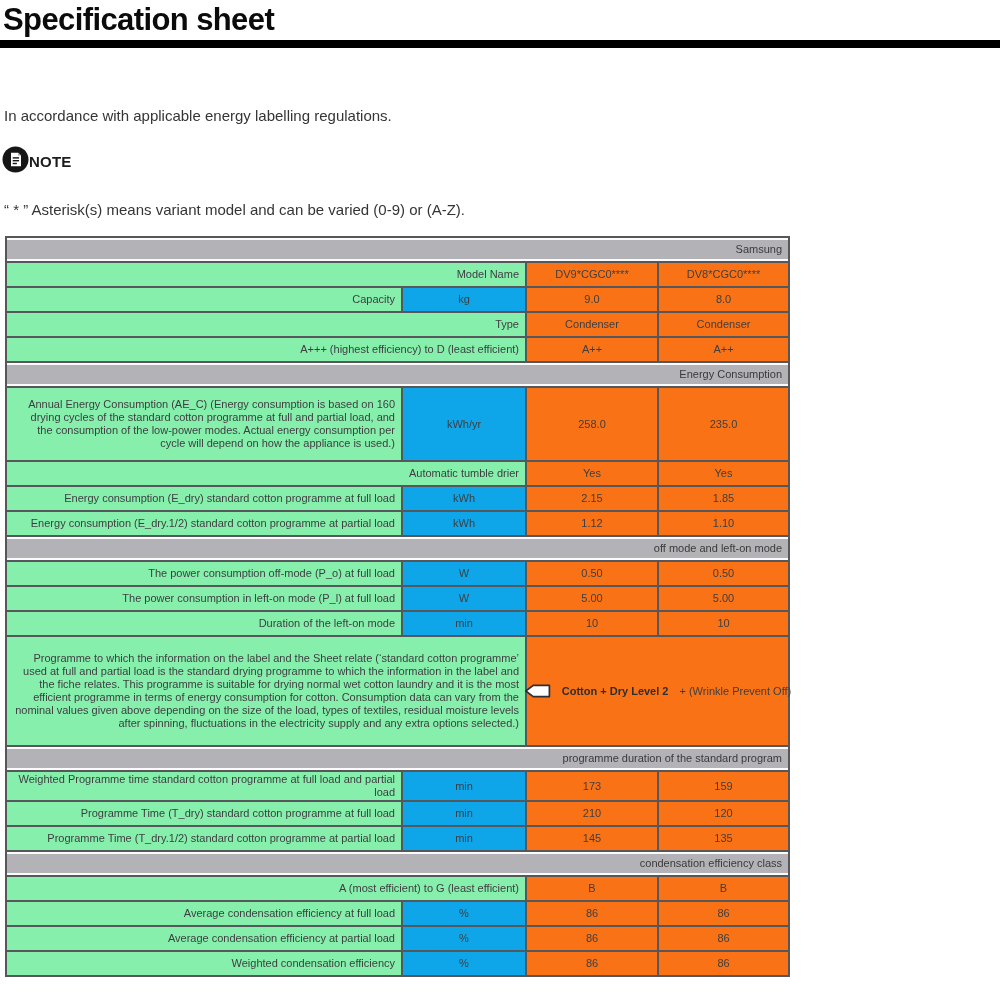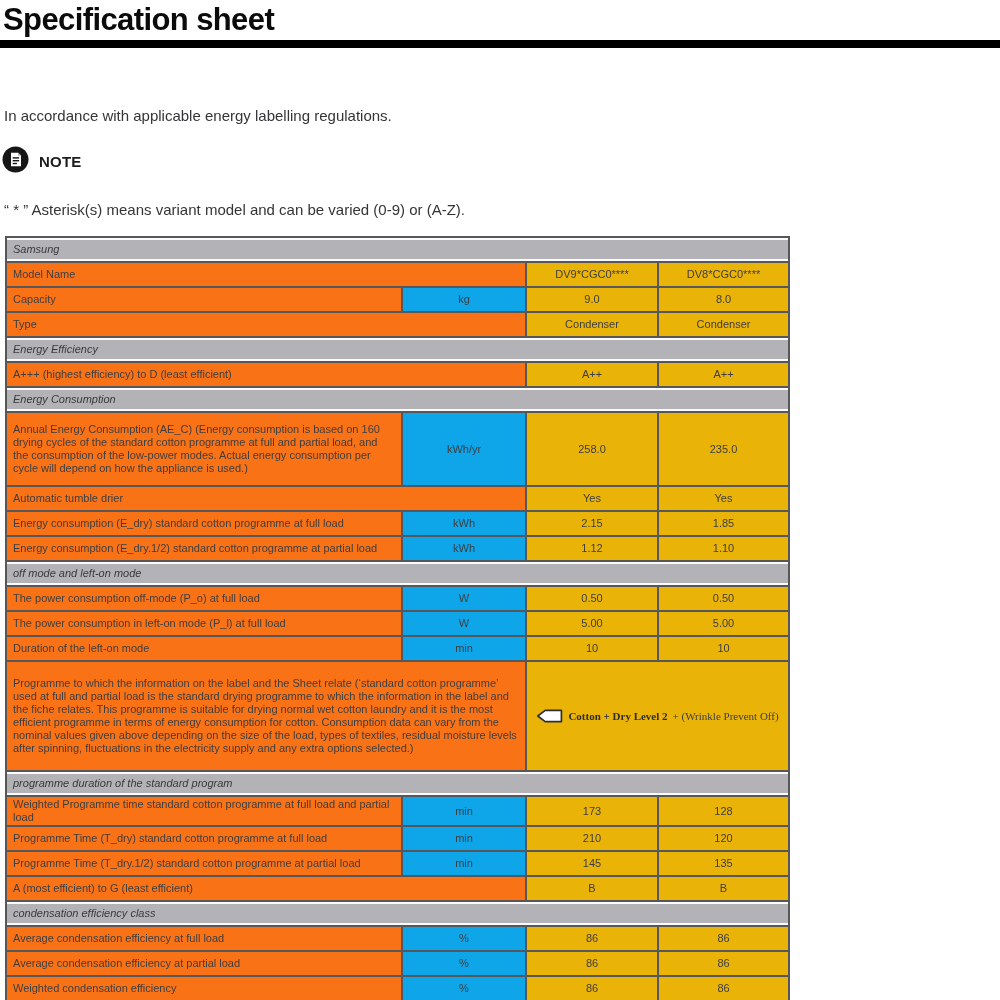--- a/index.html
+++ b/index.html
@@ -7,42 +7,41 @@
     width:1000px;height:1000px;background:#ffffff;overflow:hidden;
     font-family:"Liberation Sans","DejaVu Sans",sans-serif;
     color:#3c3c3e;-webkit-font-smoothing:antialiased;
   }
   .page-title{
     font-size:31px;font-weight:700;color:#0b0b0b;margin:0;
     padding:1px 12px 0 3px;line-height:37px;letter-spacing:-0.6px;
   }
   .title-rule{height:8px;background:#000000;width:1000px;margin-top:2px;}
   .intro{font-size:15px;color:#353537;margin:59px 0 0 4px;line-height:17px;}
-  .note-row{display:flex;align-items:center;gap:10px;margin:22px 0 0 2px;}
+  .note-row{display:flex;align-items:center;margin:22px 0 0 2px;}
   .note-label{font-size:15px;font-weight:700;color:#1c1c1e;letter-spacing:0.2px;}
   .asterisk{font-size:15px;color:#353537;margin:24px 0 0 4px;line-height:17px;}
 
   table.spec{
     border-collapse:collapse;table-layout:fixed;width:783px;
     margin:18px 0 0 5px;font-size:11px;color:#3e3e40;
   }
   table.spec td{
     border:2px solid #56575b;height:21px;padding:1px 6px;
     vertical-align:middle;line-height:13px;
   }
-  td.label{background:#f97316;text-align:left;padding-left:7px;}
+  td.label{background:#86efac;text-align:right;padding-left:7px;}
   td.unit{background:#0ea5e9;text-align:center;border-left:1px solid #aaaaae;}
-  td.val{background:#eab308;text-align:center;}
+  td.val{background:#f97316;text-align:center;}
   td.section{
-    background:#b3b3b7;text-align:left;padding-left:7px;color:#3a3a3c;
+    background:#b3b3b7;text-align:right;padding-left:7px;color:#3a3a3c;
     box-shadow:inset 0 2px 0 #fbfbfb, inset 0 -2px 0 #fbfbfb;
-    font-style:italic;
   }
   td.longtext{vertical-align:middle;padding:5px 8px;line-height:16.5px;}
-  .prog-value{display:flex;align-items:center;justify-content:center;gap:5px;white-space:nowrap;font-family:Liberation Serif, serif;}
+  .prog-value{display:flex;align-items:center;justify-content:center;gap:11px;white-space:nowrap;}
   .prog-value b{font-weight:700;color:#2e2e30;}
   .tag-icon{display:inline-flex;align-items:center;}
 </style>
 </head>
 <body>
 
 <header>
   <h1 class="page-title">Specification sheet</h1>
   <div class="title-rule"></div>
 </header>
@@ -86,23 +85,20 @@
         <td class="unit">kg</td>
         <td class="val">9.0</td>
         <td class="val">8.0</td>
       </tr>
       <tr>
         <td class="label" colspan="2">Type</td>
         <td class="val">Condenser</td>
         <td class="val">Condenser</td>
       </tr>
       <tr>
-        <td class="section" colspan="4">Energy Efficiency</td>
-      </tr>
-      <tr>
         <td class="label" colspan="2">A+++ (highest efficiency) to D (least efficient)</td>
         <td class="val">A++</td>
         <td class="val">A++</td>
       </tr>
       <tr>
         <td class="section" colspan="4">Energy Consumption</td>
       </tr>
       <tr>
         <td class="label longtext" style="height: 70px;">Annual Energy Consumption (AE_C) (Energy consumption is based on 160 drying cycles of the standard cotton programme at full and partial load, and the consumption of the low-power modes. Actual energy consumption per cycle will depend on how the appliance is used.)</td>
         <td class="unit">kWh/yr</td>
@@ -161,43 +157,43 @@
           </div>
         </td>
       </tr>
       <tr>
         <td class="section" colspan="4">programme duration of the standard program</td>
       </tr>
       <tr>
         <td class="label">Weighted Programme time standard cotton programme at full load and partial load</td>
         <td class="unit">min</td>
         <td class="val">173</td>
-        <td class="val">128</td>
+        <td class="val">159</td>
       </tr>
       <tr>
         <td class="label">Programme Time (T_dry) standard cotton programme at full load</td>
         <td class="unit">min</td>
         <td class="val">210</td>
         <td class="val">120</td>
       </tr>
       <tr>
         <td class="label">Programme Time (T_dry.1/2) standard cotton programme at partial load</td>
         <td class="unit">min</td>
         <td class="val">145</td>
         <td class="val">135</td>
+      </tr>
+      <tr>
+        <td class="section" colspan="4">condensation efficiency class</td>
       </tr>
       <tr>
         <td class="label" colspan="2">A (most efficient) to G (least efficient)</td>
         <td class="val">B</td>
         <td class="val">B</td>
       </tr>
       <tr>
-        <td class="section" colspan="4">condensation efficiency class</td>
-      </tr>
-      <tr>
         <td class="label">Average condensation efficiency at full load</td>
         <td class="unit">%</td>
         <td class="val">86</td>
         <td class="val">86</td>
       </tr>
       <tr>
         <td class="label">Average condensation efficiency at partial load</td>
         <td class="unit">%</td>
         <td class="val">86</td>
         <td class="val">86</td>

